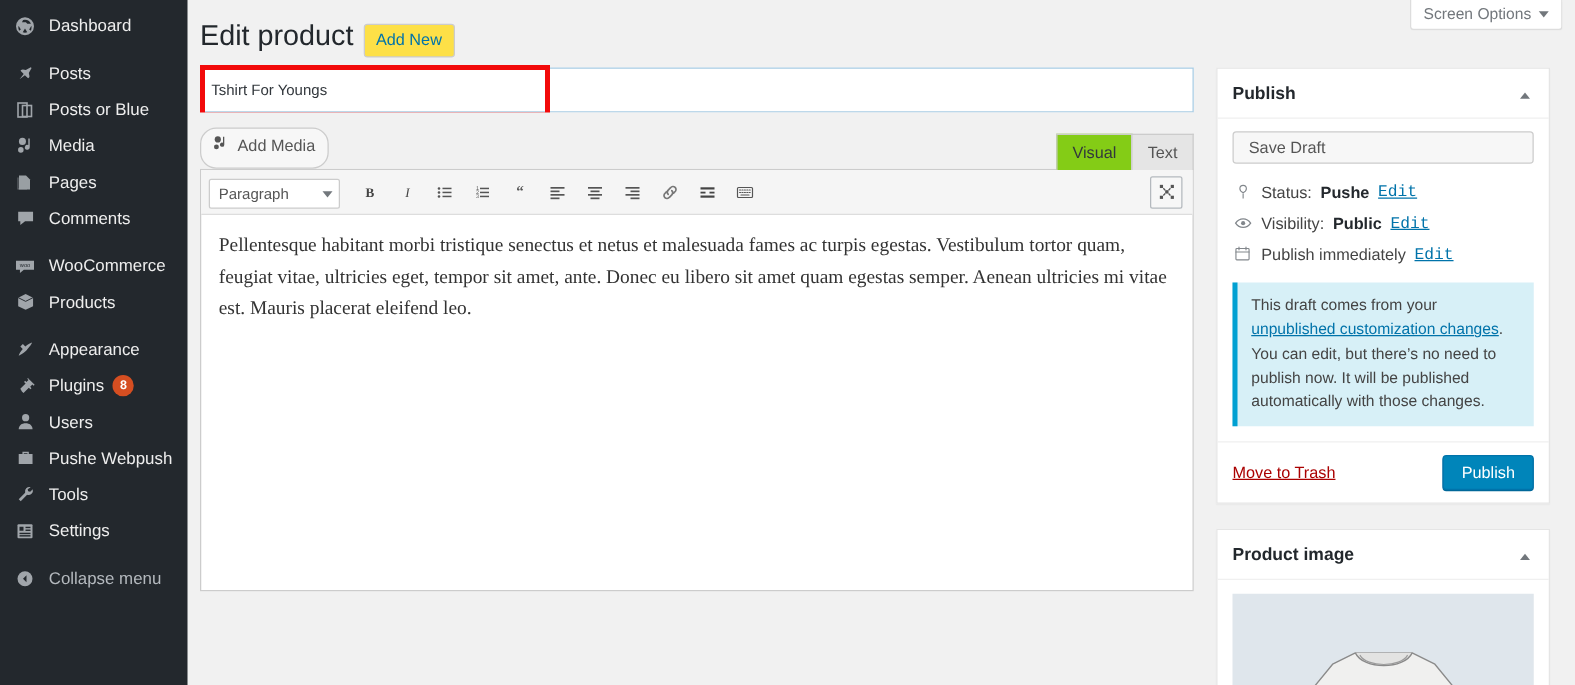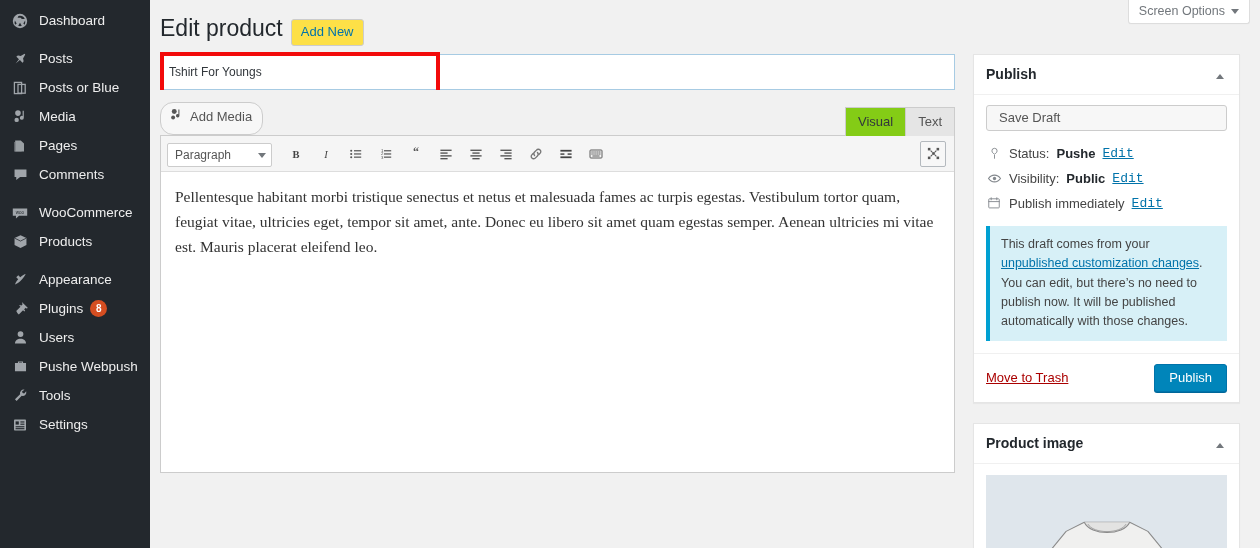--- a/index.html
+++ b/index.html
@@ -358,20 +358,29 @@
             <rect x="10.5" y="5.5" width="5" height="1.4" fill="#23282d"></rect>
             <rect x="10.5" y="8.3" width="5" height="1.4" fill="#23282d"></rect>
             <rect x="4.5" y="11.5" width="11" height="1.4" fill="#23282d"></rect>
             <rect x="4.5" y="13.9" width="11" height="1.4" fill="#23282d"></rect>
           </svg>
       </span>
       <span class="mi-label">Settings</span>
     </div>
     <div class="menu-gap"></div>
 
+    <div class="menu-item dim">
+      <span class="mi-icon">
+        <svg width="16" height="16" viewBox="0 0 20 20" fill="currentColor">
+            <circle cx="10" cy="10" r="7.5"></circle>
+            <path d="M11.5 6.5L8 10l3.5 3.5z" fill="#23282d"></path>
+          </svg>
+      </span>
+      <span class="mi-label">Collapse menu</span>
+    </div>
   </div>
 
   <div id="wpbody">
 
     <div id="screen-meta-links">
       <div id="screen-options-link">
         <span>Screen Options</span>
         <span class="caret-down"></span>
       </div>
     </div>

